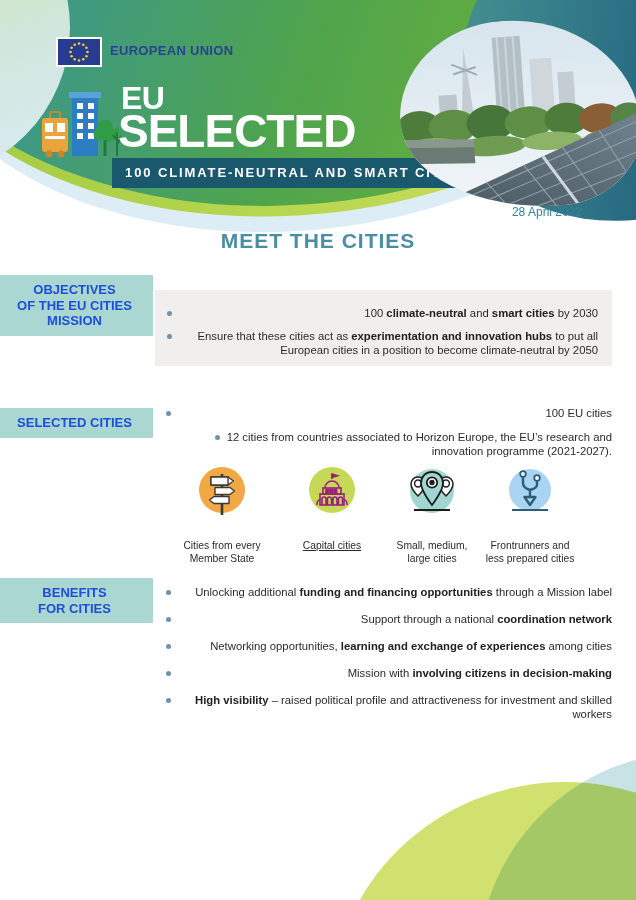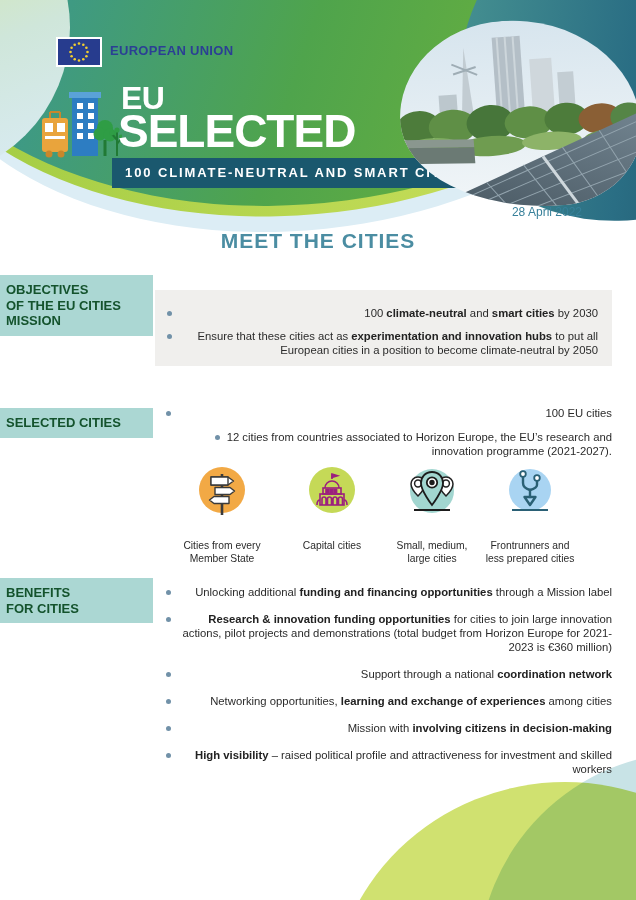--- a/index.html
+++ b/index.html
@@ -35,22 +35,22 @@
   .eu-label{position:absolute;left:110px;top:43px;z-index:4;font-size:13px;font-weight:bold;color:#2b3f94;letter-spacing:.3px;}
   .city-logo{position:absolute;left:42px;top:92px;z-index:4;}
   .t-eu{position:absolute;left:121px;top:80px;z-index:4;color:#fff;font-weight:bold;font-size:32px;letter-spacing:-.5px;}
   .t-missions{position:absolute;left:118px;top:104px;z-index:4;color:#fff;font-weight:bold;font-size:46px;letter-spacing:-1px;}
 
   .date{position:absolute;right:54px;top:205px;z-index:2;font-size:12px;color:#38809a;}
   .page-title{position:absolute;left:0;top:229px;width:100%;text-align:center;z-index:2;margin:0;
               font-size:21px;font-weight:bold;color:#4b8da2;letter-spacing:1px;}
 
   
-  .label-box{position:absolute;left:0;width:153px;background:#abd7d3;color:#14532d;font-weight:bold;
-             text-align:left;box-sizing:border-box;padding:7px 10px 7px 6px;font-size:13px;
+  .label-box{position:absolute;left:0;width:153px;background:#abd7d3;color:#1d4ed8;font-weight:bold;
+             text-align:center;box-sizing:border-box;padding:7px 10px 7px 6px;font-size:13px;
              line-height:15.5px;white-space:pre-line;z-index:2;}
   .lb-objectives{top:275px;min-height:60px;}
   .lb-selected{top:408px;min-height:29px;}
   .lb-benefits{top:578px;min-height:44px;}
 
   
   .gray-box{position:absolute;left:155px;top:290px;width:457px;height:76px;background:#f0efed;
             box-sizing:border-box;padding:16px 14px 0 12px;z-index:2;}
   .bullets{list-style:none;margin:0;padding:0;font-size:11.3px;line-height:14px;text-align:right;}
   .bullets li{position:relative;padding-left:13px;margin-bottom:9px;}
@@ -61,21 +61,21 @@
   .bullets b{color:#222;}
   .link{color:#4e93c8;text-decoration:underline;cursor:pointer;}
 
   .selected-bullets{position:absolute;left:166px;top:406px;width:446px;z-index:2;}
   .selected-bullets li{margin-bottom:10px;}
   .benefit-bullets{position:absolute;left:166px;top:585px;width:446px;z-index:2;}
   .benefit-bullets li{margin-bottom:13px;}
 
   
   .icon-col{position:absolute;top:466px;text-align:center;z-index:2;}
-  .ic-1{left:160px;width:124px;} .ic-2{left:284px;width:96px;}
+  .ic-1{left:160px;width:124px;} .ic-2{left:284px;width:96px;text-decoration:underline;}
   .ic-3{left:380px;width:104px;} .ic-4{left:462px;width:136px;}
   .icon-col svg{display:inline-block;}
   .icon-caption{margin-top:20px;font-size:10.3px;line-height:12.5px;white-space:pre-line;color:#2b2b2b;}
 
   
   .blob-b-lime{left:330px;top:782px;width:470px;height:460px;background:#d0e170;mix-blend-mode:multiply;z-index:1;}
   .blob-b-blue{left:478px;top:752px;width:430px;height:430px;background:#c8e3e6;mix-blend-mode:multiply;z-index:1;}
 </style>
 </head>
 <body>
@@ -299,21 +299,20 @@
       <line x1="6" y1="44" x2="42" y2="44" stroke="#2a6075" stroke-width="1.8"></line>
     </svg>
     <div class="icon-caption">Frontrunners and
 less prepared cities</div>
   </div>
 
   <div class="label-box lb-benefits">BENEFITS
 FOR CITIES</div>
   <ul class="bullets benefit-bullets">
     <li><span>Unlocking additional </span><b>funding and financing opportunities</b><span> through a Mission label</span></li>
-    <li><b>Research &amp; innovation funding opportunities</b><span> for cities to join large innovation actions, pilot projects and demonstrations (total budget from Horizon Europe for 2021-2023 is €360 million)</span></li>
     <li><span>Support through a national </span><b>coordination network</b></li>
     <li><span>Networking opportunities, </span><b>learning and exchange of experiences</b><span> among cities</span></li>
     <li><span>Mission with </span><b>involving citizens in decision-making</b></li>
     <li><b>High visibility</b><span> – raised political profile and attractiveness for investment and skilled workers</span></li>
   </ul>
 
   <div class="blob blob-b-lime"></div>
   <div class="blob blob-b-blue"></div>
 
 </div>

